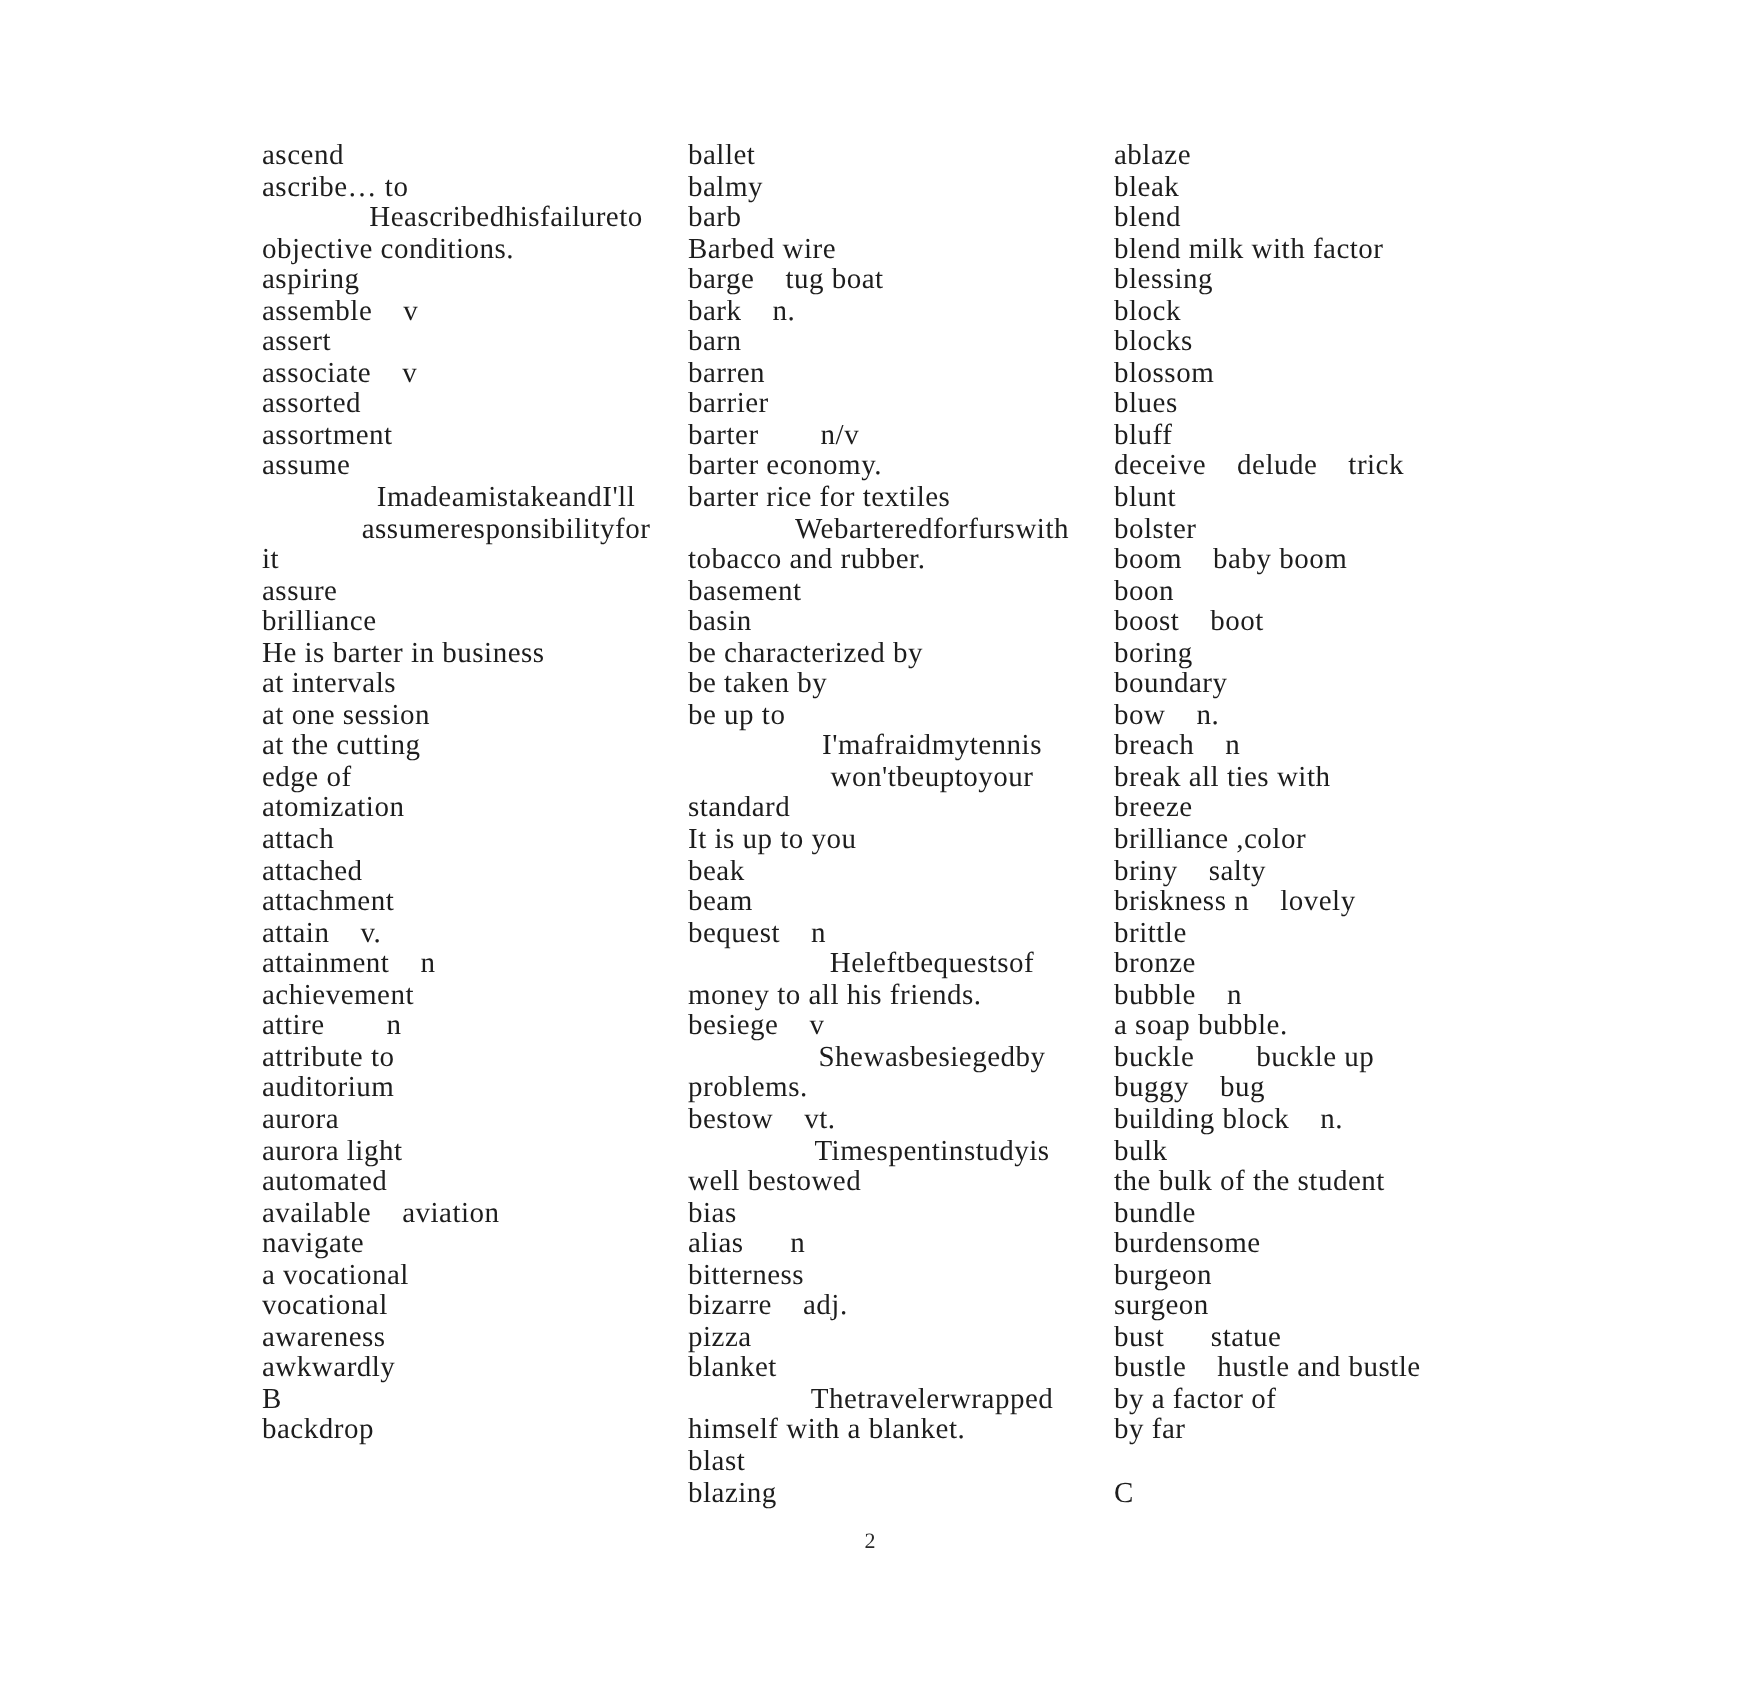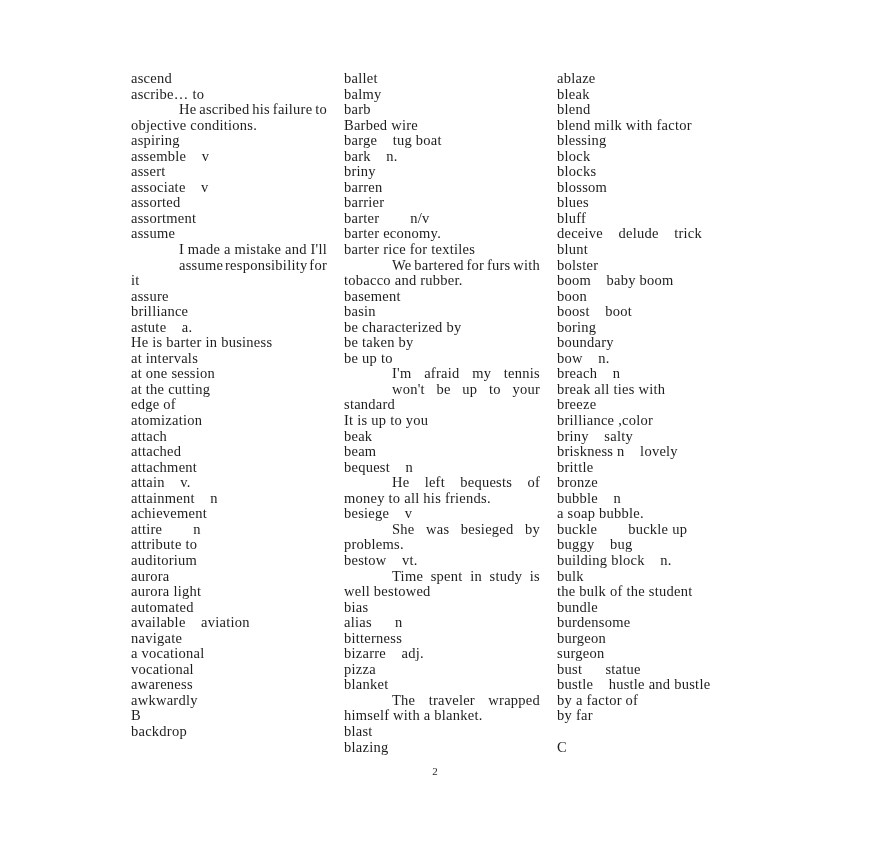--- a/index.html
+++ b/index.html
@@ -33,21 +33,21 @@
   .line {
     height: 15.55px;
     line-height: 15.55px;
     font-size: 14.5px;
     letter-spacing: 0.25px;
     white-space: pre;
     overflow: visible;
   }
   .line.justify {
     display: flex;
-    justify-content: space-between;
+    justify-content: center;
     white-space: normal;
     margin-left: 48px;
   }
   .page-number {
     position: absolute;
     top: 764px;
     left: 0;
     width: 100%;
     text-align: center;
     font-size: 11px;
@@ -87,21 +87,20 @@
           <span>I'll</span>
         </div>
         <div class="line justify">
           <span>assume</span>
           <span>responsibility</span>
           <span>for</span>
         </div>
         <div class="line">it</div>
         <div class="line">assure</div>
         <div class="line">brilliance</div>
-        <div class="line">astute    a.</div>
         <div class="line">He is barter in business</div>
         <div class="line">at intervals</div>
         <div class="line">at one session</div>
         <div class="line">at the cutting</div>
         <div class="line">edge of</div>
         <div class="line">atomization</div>
         <div class="line">attach</div>
         <div class="line">attached</div>
         <div class="line">attachment</div>
         <div class="line">attain    v.</div>
@@ -122,21 +121,21 @@
         <div class="line">B</div>
         <div class="line">backdrop</div>
       </div>
     <div class="col">
         <div class="line">ballet</div>
         <div class="line">balmy</div>
         <div class="line">barb</div>
         <div class="line">Barbed wire</div>
         <div class="line">barge    tug boat</div>
         <div class="line">bark    n.</div>
-        <div class="line">briny</div>
+        <div class="line">barn</div>
         <div class="line">barren</div>
         <div class="line">barrier</div>
         <div class="line">barter        n/v</div>
         <div class="line">barter economy.</div>
         <div class="line">barter rice for textiles</div>
         <div class="line justify">
           <span>We</span>
           <span>bartered</span>
           <span>for</span>
           <span>furs</span>

